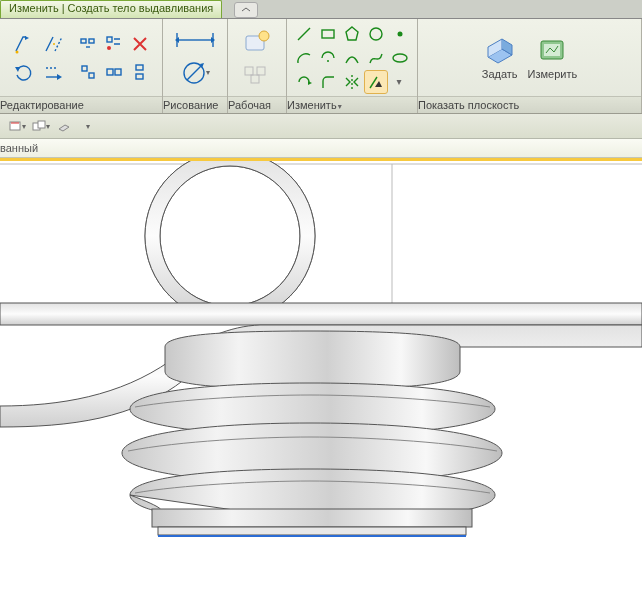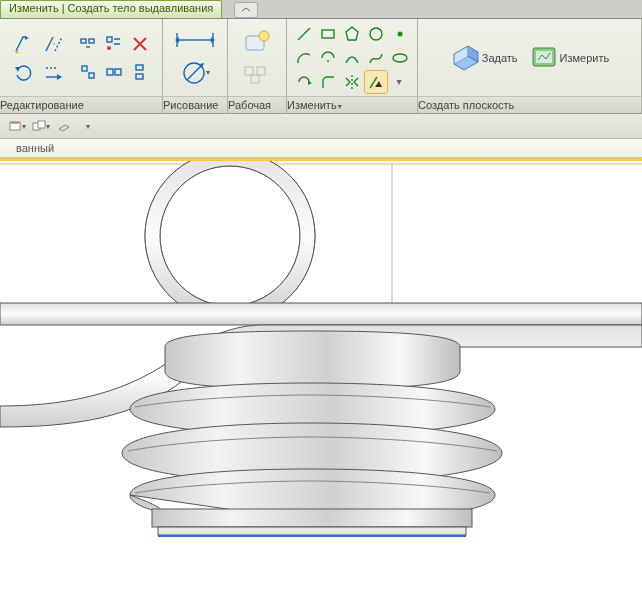--- a/index.html
+++ b/index.html
@@ -5,25 +5,25 @@
 html,body{margin:0;padding:0;font-family:"Segoe UI",Tahoma,sans-serif;font-size:11px;color:#333;background:#fff;width:642px;height:602px;overflow:hidden}
 .tab-strip{height:18px;background:#cccfc7;display:flex;align-items:flex-end;border-bottom:1px solid #888}
 .tab{background:linear-gradient(#f4f8e8,#d4e5b4);border:1px solid #7aa836;border-bottom:none;border-radius:2px 2px 0 0;padding:1px 8px;height:15px;display:flex;align-items:flex-start;color:#3a5a0f;font-size:11px}
 .tab-arrow{margin-left:12px;padding:1px 6px;color:#555;border:1px solid #aaa;border-radius:3px;background:#e8e8e3;height:12px;display:flex;align-items:center;font-size:9px}
 .ribbon{height:94px;background:linear-gradient(#f0f2e8,#e4e7dc);display:flex;border-bottom:1px solid #9b9b90}
 .panel{border-right:1px solid #b0b0a5;display:flex;flex-direction:column}
 .panel-body{flex:1;display:flex;align-items:center;justify-content:center;padding:2px 4px}
 .panel-label{height:16px;background:linear-gradient(#e0e3d6,#d2d5c8);border-top:1px solid #c0c2b6;font-size:11px;color:#444;line-height:16px;white-space:nowrap;overflow:hidden}
 .btn{display:inline-flex;align-items:center;justify-content:center;width:26px;height:26px;margin:1px;border-radius:2px}
 .grid{display:grid;gap:0}
-.stack{display:flex;flex-direction:row;align-items:center;justify-content:center;padding:0 4px}
+.stack{display:flex;flex-direction:column;align-items:center;justify-content:center;padding:0 4px}
 .stack .lbl{font-size:11px;color:#444;margin-top:1px}
 .qat{height:24px;background:linear-gradient(#e8eadf,#dadecd);border-bottom:1px solid #b5b8ab;display:flex;align-items:center;padding-left:6px;gap:2px}
 .qbtn{width:22px;height:18px;display:flex;align-items:center;justify-content:center;border-radius:2px}
-.breadcrumb{height:18px;background:linear-gradient(#fafbf4,#eef0e3);border-bottom:1px solid #c3c6b8;padding-left:16px;display:flex;align-items:center;color:#555}
+.breadcrumb{height:18px;background:linear-gradient(#fafbf4,#eef0e3);border-bottom:1px solid #c3c6b8;padding-left:0;display:flex;align-items:center;color:#555}
 .viewport{position:relative;height:444px;background:#fff}
 .yellow-bar{height:3px;background:#f7c93f}
 svg{display:block}
 .ic{stroke:#1766b8;stroke-width:1.4;fill:none}
 .icg{stroke:#1a8a1a;fill:none;stroke-width:1.4}
 .dd{font-size:8px;color:#666;margin-left:-2px}
 </style>
 </head>
 <body>
 
@@ -254,21 +254,21 @@
       </div>
       <div class="stack">
         <svg width="32" height="32">
             <rect x="5" y="6" width="22" height="18" rx="2" fill="#8fc78f" stroke="#3a8a3a"></rect>
             <rect x="8" y="9" width="16" height="12" fill="#d4ecd4"></rect>
             <path d="M10 18 L14 13 L18 17 L22 11" stroke="#3a8a3a" fill="none"></path>
           </svg>
         <span class="lbl">Измерить</span>
       </div>
     </div>
-    <div class="panel-label">Создать плоскость</div>
+    <div class="panel-label">Показать плоскость</div>
   </div>
 </div>
 
 <div class="qat">
   <div class="qbtn">
       <svg width="16" height="14">
         <rect x="2" y="3" width="10" height="8" stroke="#888" fill="#fff"></rect>
         <path d="M3 4 L11 4" stroke="#d33"></path>
       </svg>
       <span class="dd">▾</span>

